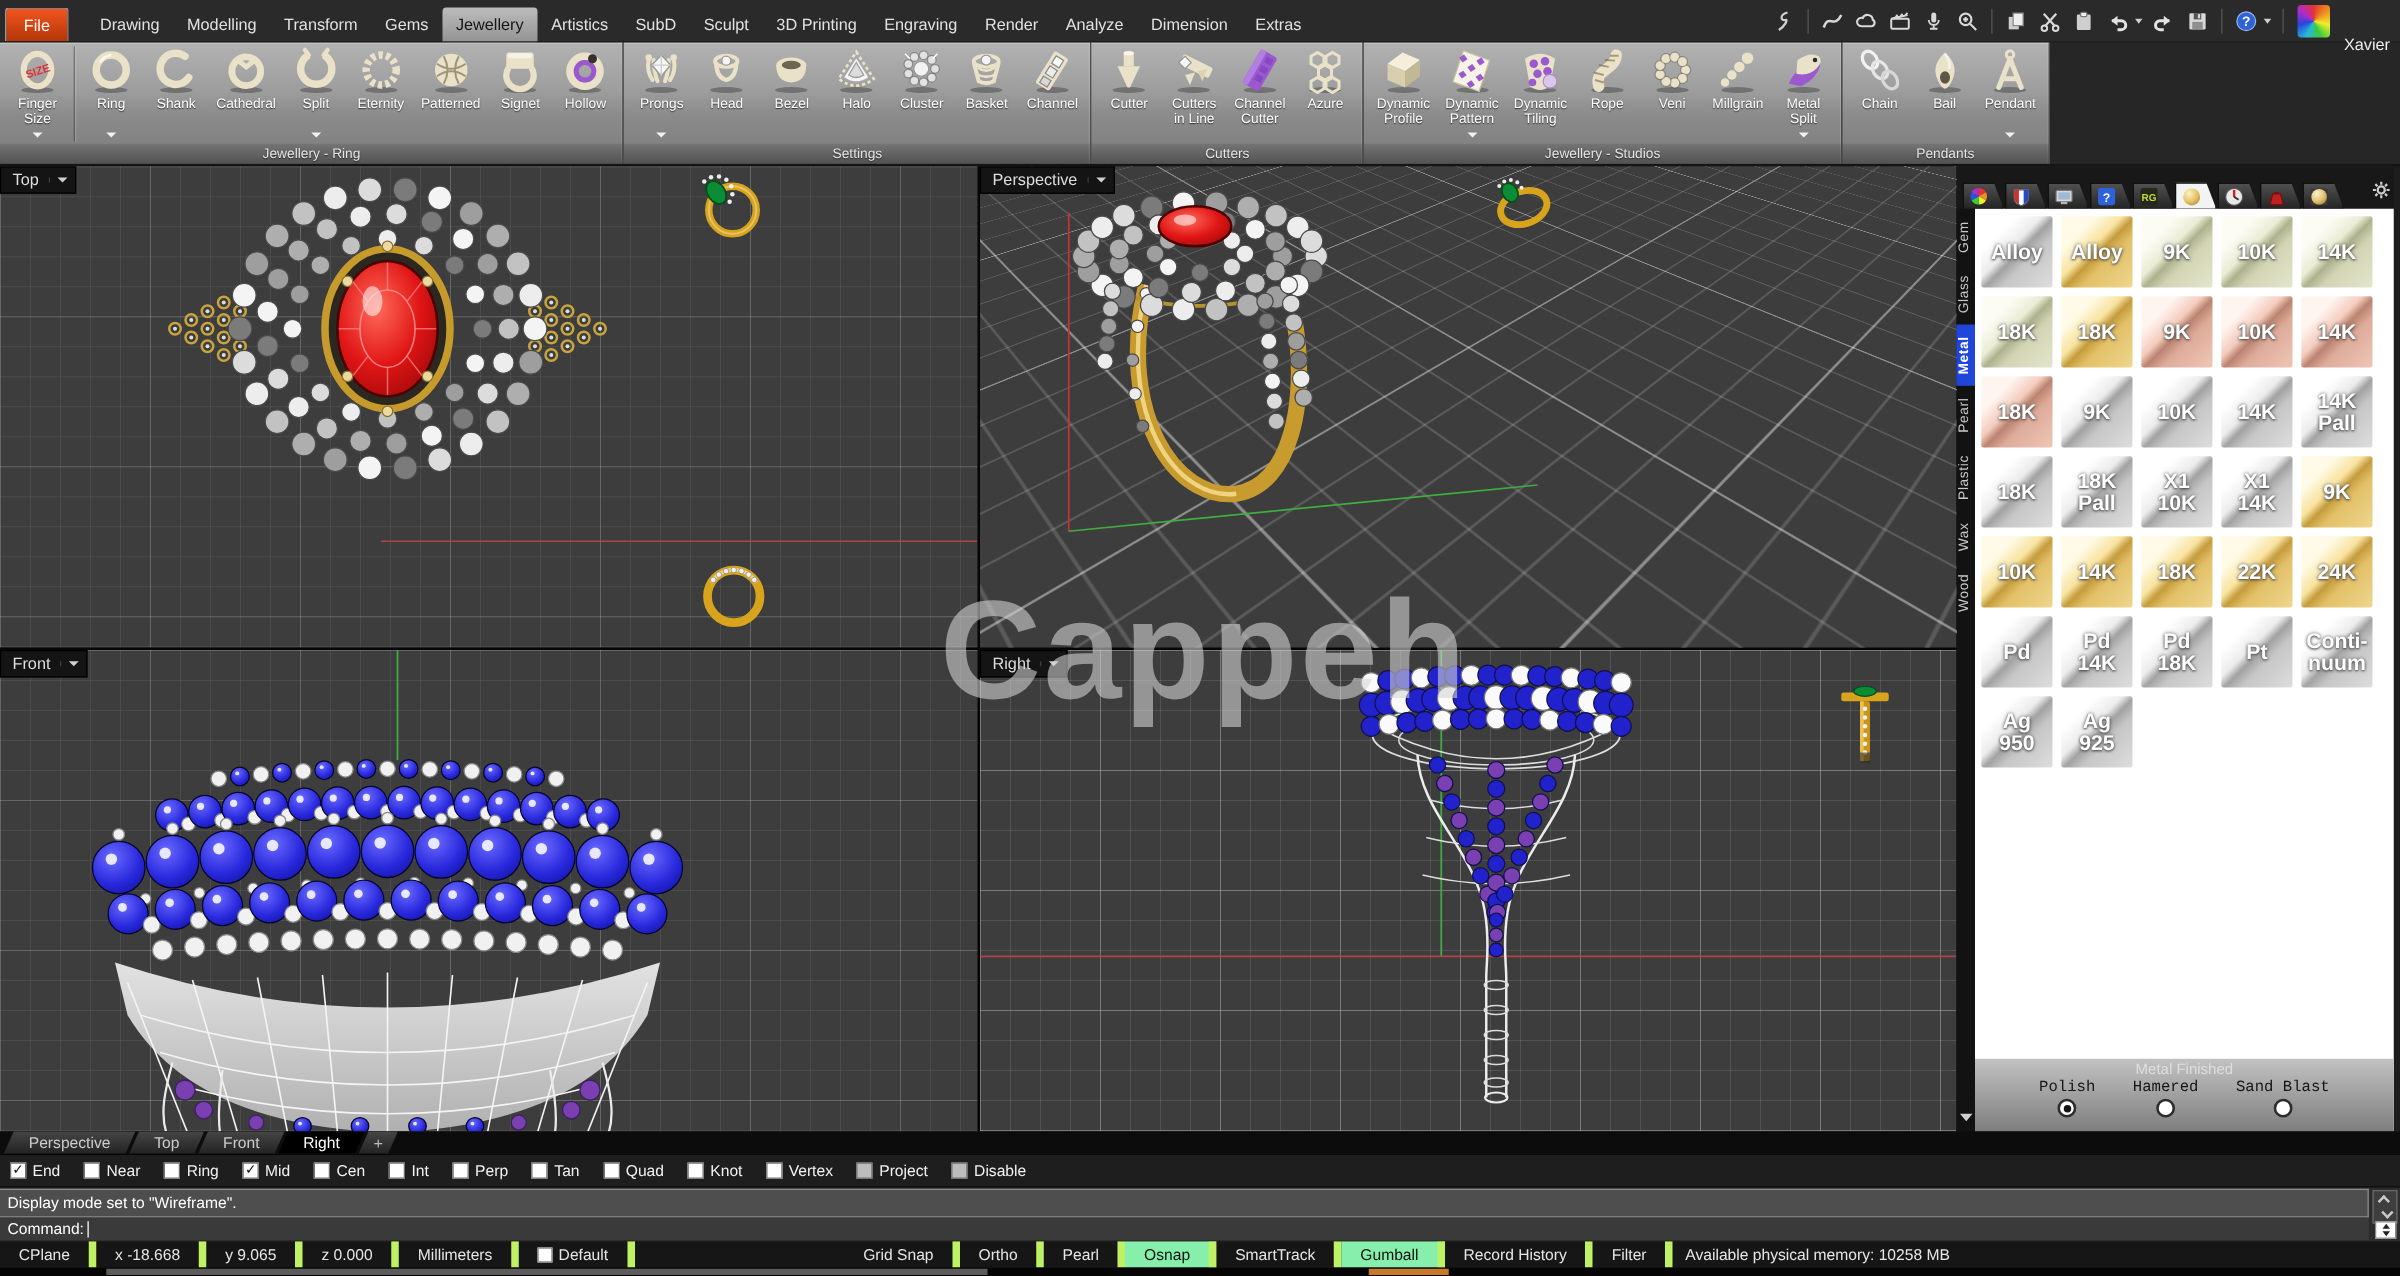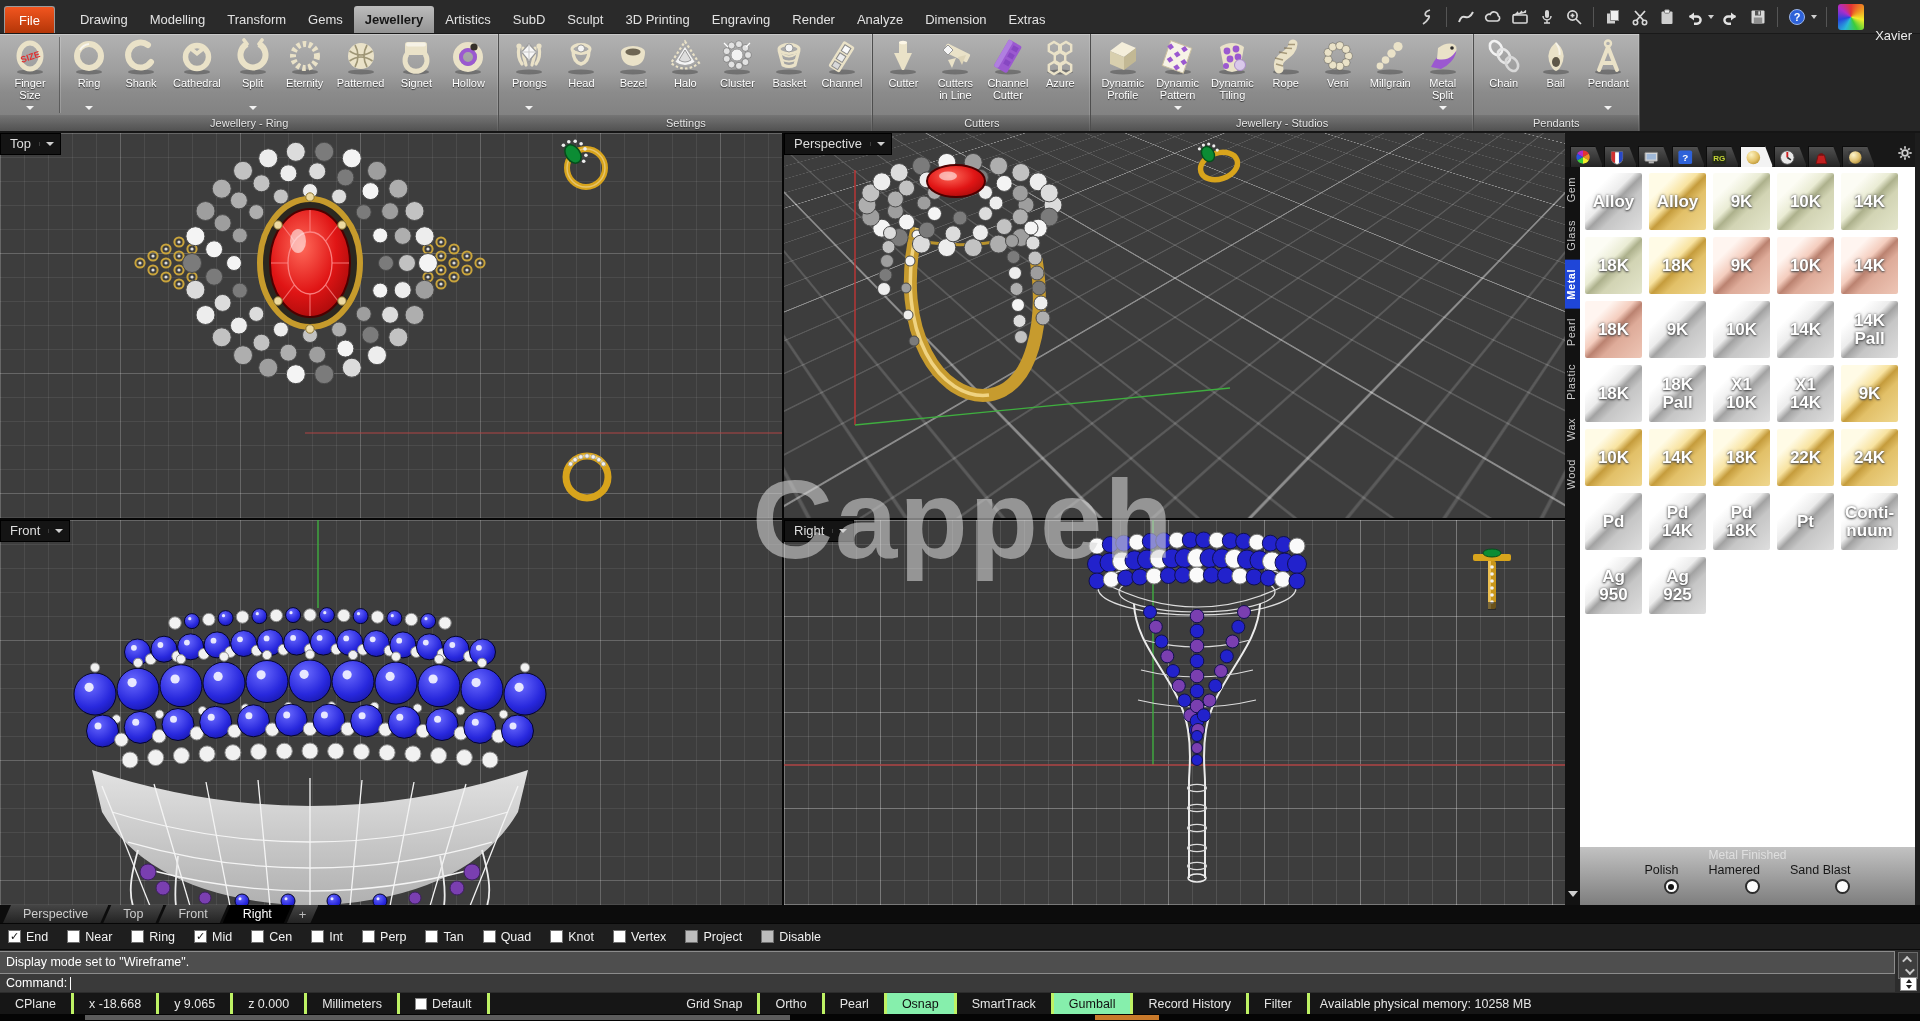--- a/index.html
+++ b/index.html
@@ -6,21 +6,21 @@
   html,body { width:1920px; height:1021px; overflow:hidden; background:#000;
     font-family:"Liberation Sans", sans-serif; -webkit-font-smoothing:antialiased; }
   #app { width:1920px; height:1021px; display:flex; flex-direction:column; background:#262626; }
 
   
   #menubar { height:33px; background:#2a2a2a; display:flex; align-items:flex-end; padding:0 6px 0 4px; position:relative; }
   .file-btn { background:linear-gradient(#f2551f,#b43608); color:#fff; font-size:13px; padding:0 14px;
     height:27px; display:flex; align-items:center; border:1px solid #9a9a9a; border-bottom:none;
     border-radius:3px 3px 0 0; margin-right:14px; cursor:pointer; }
   .menu-item { color:#e2e2e2; font-size:13px; padding:0 11px; height:27px; display:flex; align-items:center; cursor:pointer; }
-  .menu-item.active { background:linear-gradient(#bcbcbc,#949494); color:#161616; border-radius:3px 3px 0 0;font-weight:bold; }
+  .menu-item.active { background:linear-gradient(#bcbcbc,#949494); color:#161616; border-radius:3px 3px 0 0; }
   #quickbar { position:absolute; right:6px; top:0; height:33px; display:flex; align-items:center; gap:7px; }
   .qico { width:20px; height:20px; display:flex; align-items:center; justify-content:center; cursor:pointer; }
   .qsep { width:1px; height:20px; background:#555; margin:0 2px; }
   .qcaret { width:0; height:0; border-left:3.5px solid transparent; border-right:3.5px solid transparent; border-top:4px solid #cfcfcf; margin-left:-3px; cursor:pointer; }
   #brand-logo { width:26px; height:26px; border-radius:3px; background:conic-gradient(#e43333,#ee8e22,#f2ee2a,#3bcc3b,#29b8d8,#2744dd,#b02cc9,#e43333); margin:0 4px 0 2px; }
   #user-name { color:#eee; font-size:13px; margin-right:2px;margin-top:37px; }
 
   
   #ribbon { height:100px; display:flex; background:#262626; border-top:1px solid #191919; border-bottom:2px solid #151515; }
   .rib-group { display:flex; flex-direction:column; background:linear-gradient(180deg,#b2b2b2 0%,#9d9d9d 40%,#8b8b8b 60%,#7c7c7c 100%);
@@ -98,21 +98,21 @@
   .swatch { height:57px; border-radius:2px; display:flex; align-items:center; justify-content:center; cursor:pointer;
     font-weight:bold; font-size:17px; color:#fff; text-align:center; line-height:1.02; white-space:pre-line;
     text-shadow:0 1px 2px rgba(70,70,70,.95), 0 0 3px rgba(90,90,90,.8); }
   .fin-silver { background:linear-gradient(135deg,#ffffff 24%,#ececec 43%,#a2a2a2 52%,#c6c6c6 64%,#dedede 100%); }
   .fin-gold   { background:linear-gradient(135deg,#fffbe6 24%,#f8e3a0 43%,#c59c3c 52%,#e2c068 64%,#efd78e 100%); }
   .fin-champ  { background:linear-gradient(135deg,#fcfcf4 24%,#eaecd4 43%,#adb18c 52%,#d2d4b4 64%,#e4e6cc 100%); }
   .fin-rose   { background:linear-gradient(135deg,#fff5f0 24%,#f4cdbe 43%,#bb8270 52%,#deab99 64%,#eec6b6 100%); }
   #panel-footer { height:58px; background:linear-gradient(#c2c2c2,#7e7e7e); text-align:center; padding-top:1px; }
   #pf-title { font-size:12px; color:rgba(235,235,235,.75); }
   #pf-options { display:flex; justify-content:center; gap:30px; margin-top:1px; }
-  .pf-opt { display:flex; flex-direction:column; align-items:flex-end; cursor:pointer; }
+  .pf-opt { display:flex; flex-direction:column; align-items:center; cursor:pointer;font-family:Liberation Mono, monospace; }
   .pf-opt span { font-size:12.5px; color:#161616; }
   .radio { width:15px; height:15px; border-radius:50%; background:#fff; border:2px solid #2c2c2c; position:relative; margin-top:2px; }
   .radio.sel::after { content:''; position:absolute; inset:2.5px; background:#141414; border-radius:50%; }
 
   
   #vtabs { height:18px; background:#0c0c0c; display:flex; align-items:stretch; padding-left:3px; }
   .vtab { clip-path:polygon(8px 0,100% 0,calc(100% - 8px) 100%,0 100%);
     background:linear-gradient(#454545,#232323); color:#cccccc; font-size:12.5px; padding:0 20px;
     display:flex; align-items:center; margin-right:-5px; cursor:pointer; }
   .vtab.active { background:#000; color:#fff; z-index:2; }
@@ -134,21 +134,21 @@
   #cmd-scroll { position:absolute; right:2px; top:2px; width:20px; height:27px; background:#3e3e3e; border:1px solid #6a6a6a;
     display:flex; flex-direction:column; align-items:center; justify-content:space-around; cursor:pointer; }
   .chev { width:7px; height:7px; border-left:2px solid #c9c9c9; border-top:2px solid #c9c9c9; }
   .chev.up { transform:rotate(45deg) translateY(2px); }
   .chev.down { transform:rotate(225deg) translateY(2px); }
   #cmd-spin { position:absolute; right:3px; bottom:2px; width:17px; height:14px; background:#fff; border:1px solid #8a8a8a;
     display:flex; flex-direction:column; align-items:center; justify-content:space-around; cursor:pointer; }
   .spin-tri-up { width:0; height:0; border-left:3.5px solid transparent; border-right:3.5px solid transparent; border-bottom:4px solid #222; }
   .spin-tri-dn { width:0; height:0; border-left:3.5px solid transparent; border-right:3.5px solid transparent; border-top:4px solid #222; }
   #statusbar { height:21px; background:#161616; display:flex; align-items:stretch; color:#e6e6e6; font-size:12.5px; }
-  .st-cell { display:flex; align-items:center; padding:0 15px; border-right:3px solid #bef264; cursor:pointer; white-space:nowrap; }
+  .st-cell { display:flex; align-items:center; padding:0 15px; border-right:6px solid #bef264; cursor:pointer; white-space:nowrap; }
   .st-swatch { width:12px; height:12px; background:#fff; border:1px solid #888; margin-right:5px; }
   .st-spacer1 { flex:.48; } .st-spacer2 { flex:1; }
   .st-cell.active { background:#86efac; color:#111; }
   .st-mem { display:flex; align-items:center; padding:0 10px; white-space:nowrap; }
   #bottomstrip { height:7px; background:#050505; position:relative; }
   #bottomstrip .bs { position:absolute; top:1px; bottom:1px; }
   .bs1 { left:85px; width:705px; background:#5c5c5c; }
   .bs2 { left:1095px; width:64px; background:#c8792a; }
 </style>
 </head>

